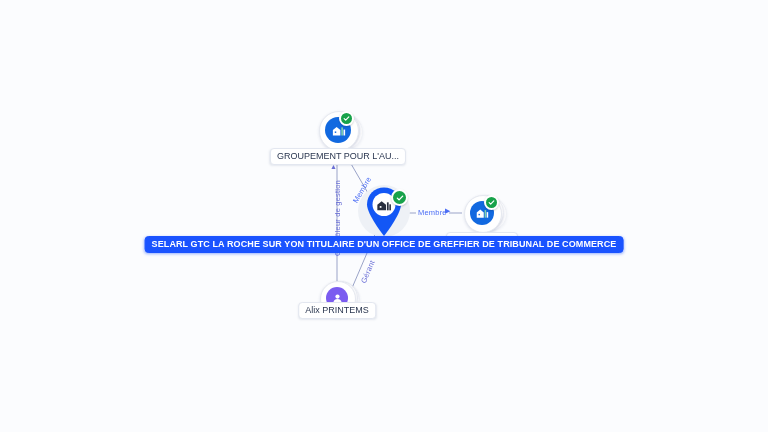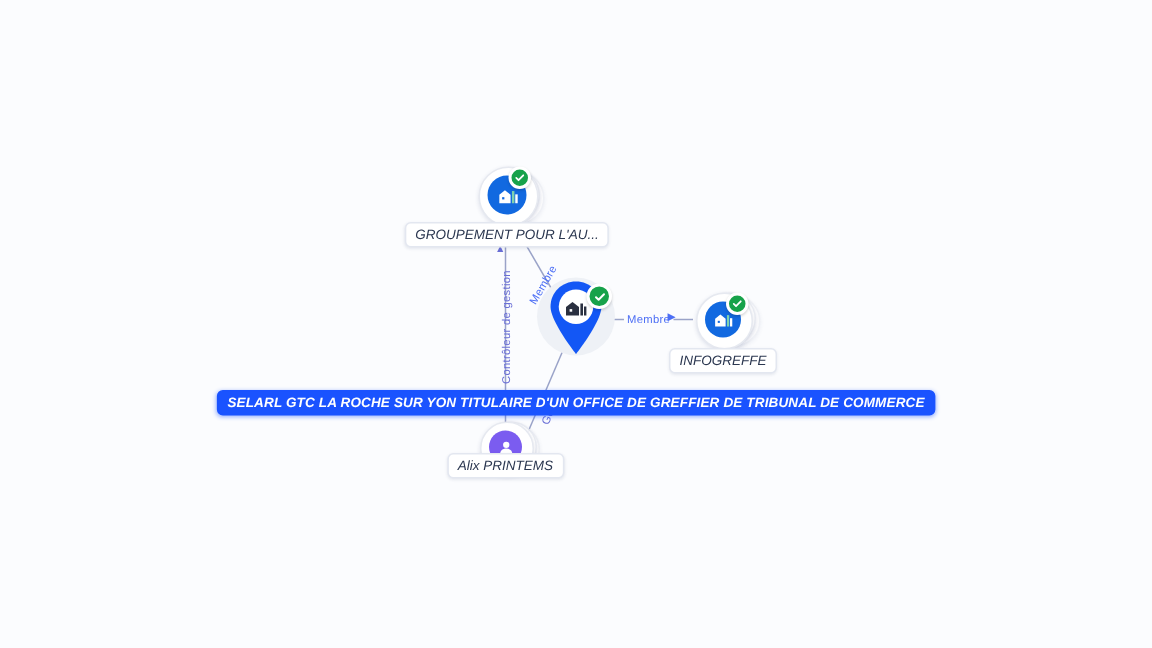--- a/index.html
+++ b/index.html
@@ -71,21 +71,20 @@
     transform: translateX(-50%);
     background: #ffffff;
     border: 1px solid #e3e7f0;
     border-radius: 4px;
     padding: 2px 6px 2px 6px;
     font-size: 9px;
     line-height: 11px;
     color: #2b3750;
     white-space: nowrap;
     box-shadow: 0 1px 2px rgba(40,60,110,0.10);
-    font-style: italic;
   }
   .node-label.selected {
     background: #1a53ff;
     border: 1px solid #1a53ff;
     color: #ffffff;
     font-weight: bold;
     letter-spacing: 0.1px;
     box-shadow: 0 1px 3px rgba(26,83,255,0.45);
     z-index: 40;
   }
@@ -200,21 +199,21 @@
         <rect x="5.6" y="13.6" width="2.6" height="2.6" fill="#ffffff"></rect>
         <rect x="16.4" y="8" width="2.6" height="12" fill="#2a3040"></rect>
         <rect x="20" y="11" width="2.4" height="9" fill="#2a3040"></rect>
       </svg>
       <div class="check-badge" style="left:7px; top:-22px; width:13px; height:13px;">
         <svg width="8" height="8" viewBox="0 0 12 12" aria-hidden="true">
           <path d="M2 6.2 L4.6 8.8 L10 3.2" stroke="#ffffff" stroke-width="2" fill="none" stroke-linecap="round" stroke-linejoin="round"></path>
         </svg>
       </div>
     </div>
-    <div class="node-label selected" style="left:0px; top:25px;margin-top:24px;">SELARL GTC LA ROCHE SUR YON TITULAIRE D'UN OFFICE DE GREFFIER DE TRIBUNAL DE COMMERCE</div>
+    <div class="node-label selected" style="left:0px; top:25px;">SELARL GTC LA ROCHE SUR YON TITULAIRE D'UN OFFICE DE GREFFIER DE TRIBUNAL DE COMMERCE</div>
   </div>
 
   <div class="node" style="left:337px; top:298px;">
     <div class="node-visual" style="left:0; top:0; width:0; height:0;">
       <div class="stack" style="left:-10px; top:-15px; width:31px; height:31px; opacity:.55;"></div>
       <div class="stack" style="left:-13px; top:-17px; width:32px; height:32px; opacity:.8;"></div>
       <div class="stack" style="left:-17px; top:-17px; width:34px; height:34px;"></div>
       <div class="circle-disc" style="left:-11px; top:-11px; width:22px; height:22px; background:#7b5cf0;">
         <svg width="13" height="13" viewBox="0 0 24 24" aria-hidden="true">
           <circle cx="12" cy="8.4" r="3.9" fill="#ffffff"></circle>

